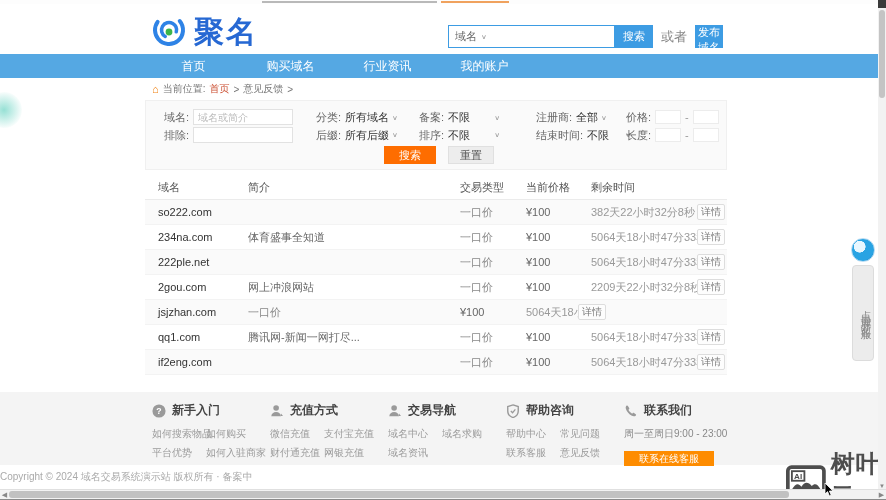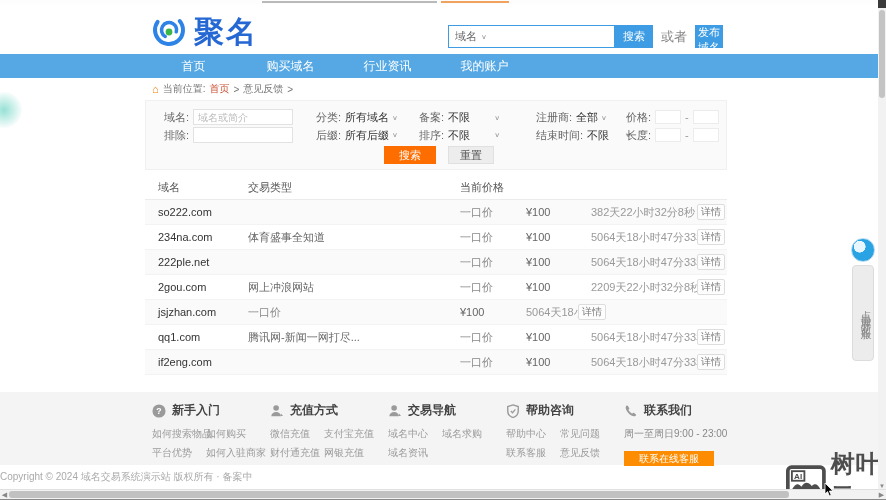--- a/index.html
+++ b/index.html
@@ -227,22 +227,24 @@
 
     <div class="f-buttons">
       <button class="btn-filter-search">搜索</button>
       <button class="btn-filter-reset">重置</button>
     </div>
   </div>
 
   <div class="dtable">
     <div class="t-row t-head">
       <div class="c">域名</div>
+      <div class="c">简介</div>
       <div class="c">交易类型</div>
       <div class="c">当前价格</div>
+      <div class="c">剩余时间</div>
       <div class="c"></div>
     </div>
 
     <div class="t-row row-alt">
       <div class="c c-domain">so222.com</div>
       <div class="c c-desc"></div>
       <div class="c c-type">一口价</div>
       <div class="c c-price">¥100</div>
       <div class="c c-time">382天22小时32分8秒</div>
       <div class="c" style="padding-left:0"><button class="btn-detail">详情</button></div>

